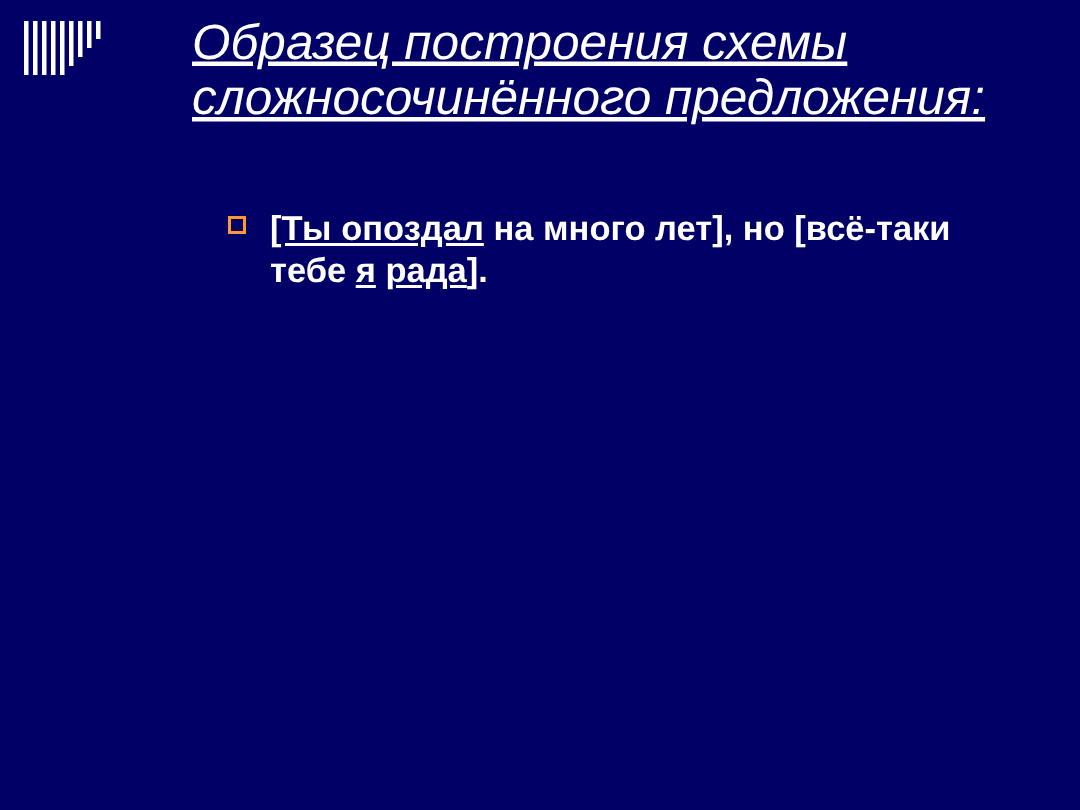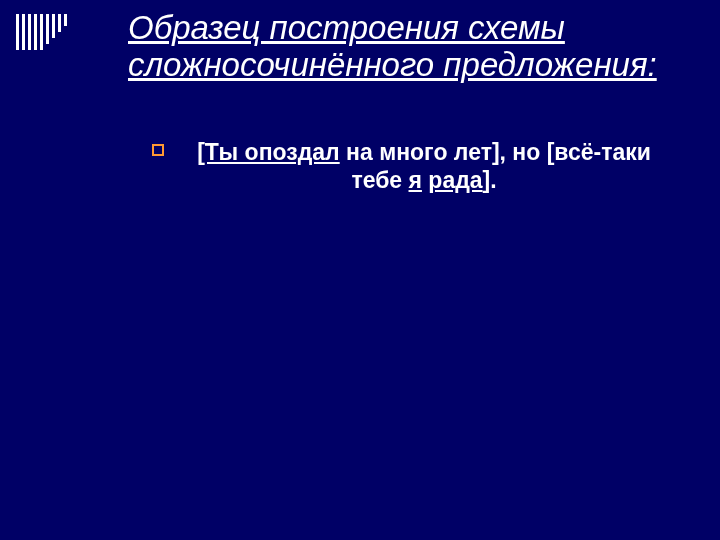--- a/index.html
+++ b/index.html
@@ -42,21 +42,20 @@
     font-size: 33px;
     line-height: 1.12;
     text-decoration: underline;
     font-weight: 400;
   }
   .body {
     position: absolute;
     left: 152px;
     right: 52px;
     top: 138px;
-    text-align: center;
   }
   .bullet {
     position: relative;
     padding-left: 28px;
     font-size: 23px;
     line-height: 1.22;
     margin-bottom: 8px;
   }
   .bullet .sq {
     position: absolute;

